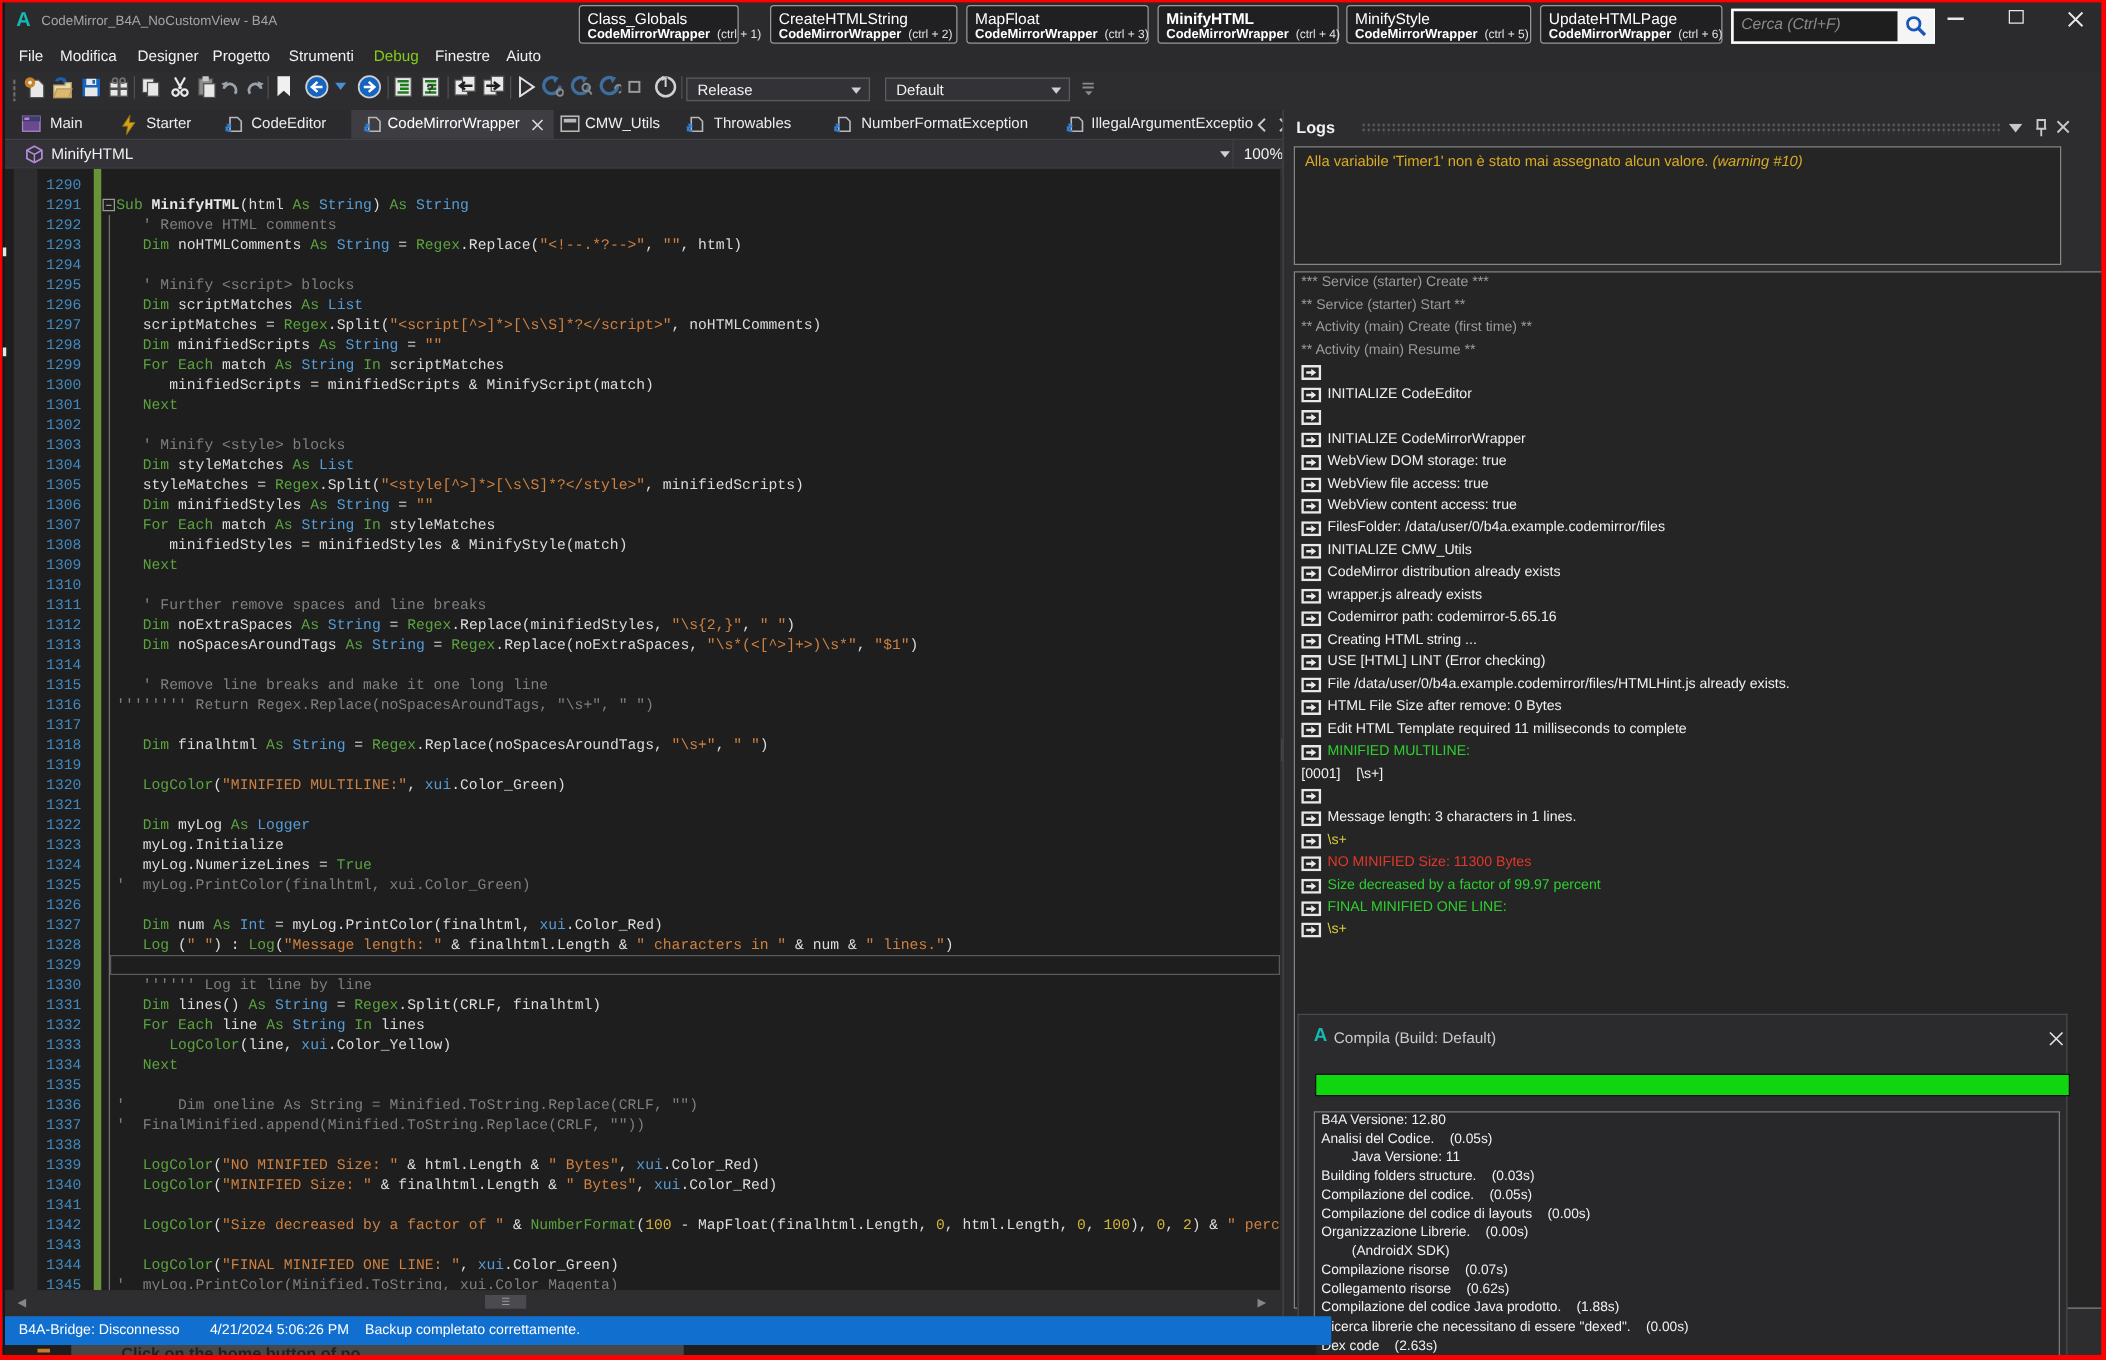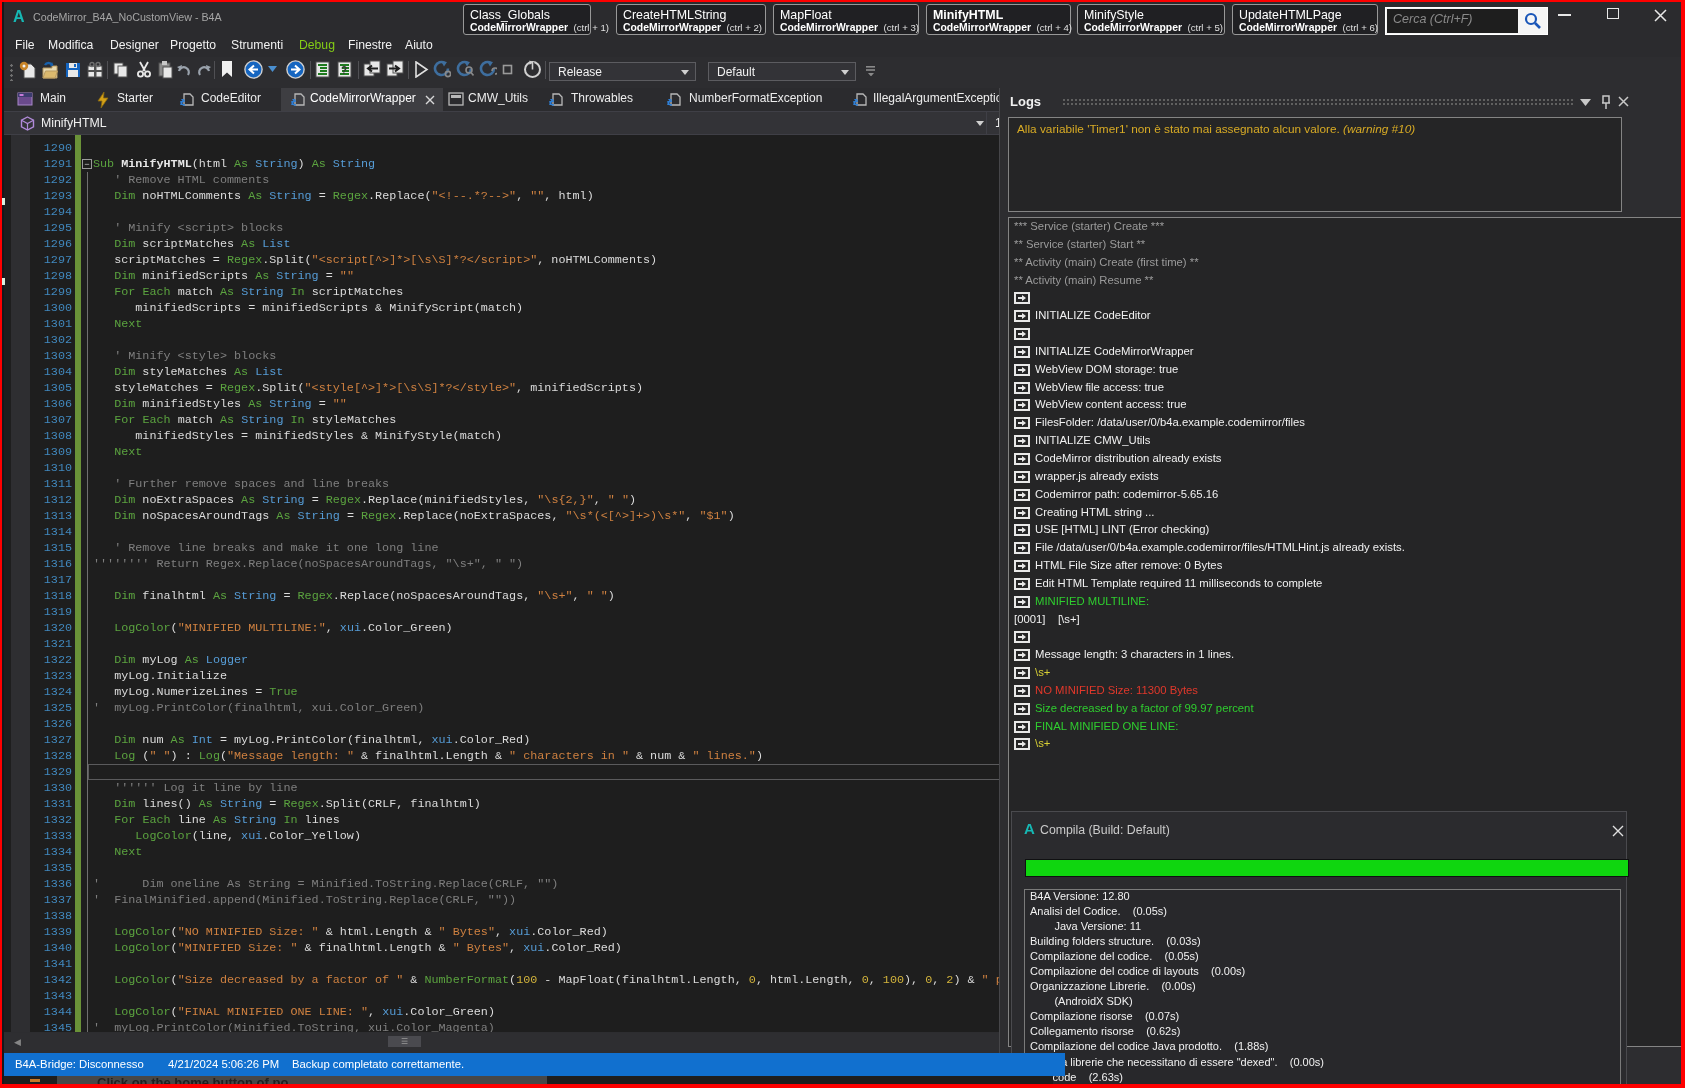--- a/index.html
+++ b/index.html
@@ -17,38 +17,38 @@
 .bt1{position:absolute;left:6px;top:3px;font-size:12.4px;white-space:nowrap}
 .bt2{position:absolute;left:6px;top:17px;font-size:10.4px;font-weight:bold;white-space:nowrap}
 .bt2 span{font-weight:normal;font-size:9.6px;color:#e0e0e0}
 .tab{position:absolute;top:0;height:23px;color:#ededed;font-size:12px}
 .tabicon{position:absolute;top:4px}
 .combo{position:absolute;border:1px solid #5c5c60;background:#333337;color:#f1f1f1;font-size:12px}
 .carrow{position:absolute;right:6px;top:7px;width:0;height:0;border-left:4px solid transparent;border-right:4px solid transparent;border-top:5px solid #d0d0d0}
 
 #editor{left:0;top:133px;width:1051px;height:897px;background:#1e1e1e;overflow:hidden}
 #bpmargin{left:9px;top:0;width:19px;height:100%;background:#2e2e31}
-#lnums{left:28px;top:5px;width:42px;color:#4189bf;font-family:"Liberation Mono",monospace;font-size:11.75px;line-height:16px;text-align:right;white-space:pre}
+#lnums{left:28px;top:5px;width:42px;color:#4189bf;font-family:"Liberation Mono",monospace;font-size:11.75px;line-height:16px;text-align:center;white-space:pre}
 #greenbar{left:73px;top:0;width:6px;height:100%;background:#6a9238}
 #foldline{left:85px;top:37px;width:1px;height:860px;background:#6f6f6f}
 #code{left:91px;top:5px;width:1100px;color:#dcdcdc;font-family:"Liberation Mono",monospace;font-size:11.75px;line-height:16px;white-space:pre}
 #code div{height:16px}
 .k{color:#5ba33f}.t{color:#569cd6}.s{color:#cf8140}.c{color:#7f7f7f}.n{color:#d3b43c}
 .bold{font-weight:bold;color:#e8e8e8}
 #curline{left:86px;top:629px;width:936px;height:16px;border:1px solid #5a5a5c}
 #foldbox{left:80px;top:24px;width:10px;height:10px;border:1px solid #9a9a9a;background:#1e1e1e;color:#c8c8c8;font-size:9px;line-height:8px;text-align:center}
 #vscroll{left:1022px;top:0;width:18px;height:897px;background:#2e2e31}
 #vannot{left:1039px;top:0;width:11px;height:897px;background:#2a2a2c}
 #editor .mark{position:absolute;left:1040px;width:8px;background:#efa5b4}
 .sbarrow{position:absolute;color:#868686;font-size:9px}
 #vthumb{left:1023px;top:456px;width:14px;height:18px;background:#4a4a4f;color:#9a9a9a;font-size:8px;line-height:5px;text-align:center}
 #hscroll{left:0;top:1031px;width:1022px;height:17px;background:#2e2e31}
 #hthumb{position:absolute;left:388px;top:3px;width:33px;height:11px;background:#4a4a4f;color:#9a9a9a;font-size:8px;text-align:center;line-height:11px}
 
-#logspanel{left:997px;top:86px;width:628px;height:996px;background:#2d2d30;border-left:1px solid #464649}
+#logspanel{left:1024px;top:86px;width:628px;height:996px;background:#2d2d30;border-left:1px solid #464649}
 #logshead{left:10px;top:4px;width:610px;height:22px;color:#f1f1f1;font-size:13px;font-weight:600}
 .dots{position:absolute;left:52px;top:6px;width:512px;height:9px;background-image:radial-gradient(#606060 0.9px,transparent 1.1px);background-size:4px 4px;background-position:0 0}
 #warnbox{left:8px;top:29px;width:614px;height:95px;border:1px solid #848484;background:#252526;color:#d8ab25;font-size:11.8px}
 #logbox{left:8px;top:129px;width:678px;height:830px;border:1px solid #848484;background:#252526;overflow:hidden}
 .ll{position:relative;height:17.85px;font-size:11.3px;color:#f1f1f1;white-space:pre}
 .ll .tx{position:absolute;left:26px;top:2px}
 .ll .tx0{position:absolute;left:5px;top:2px}
 .lg{color:#9b9b9b}.lgr{color:#2fce2f}.lr{color:#e0382b}.ly{color:#d6cf35}
 .licon{position:absolute;left:5px;top:3px}
 

